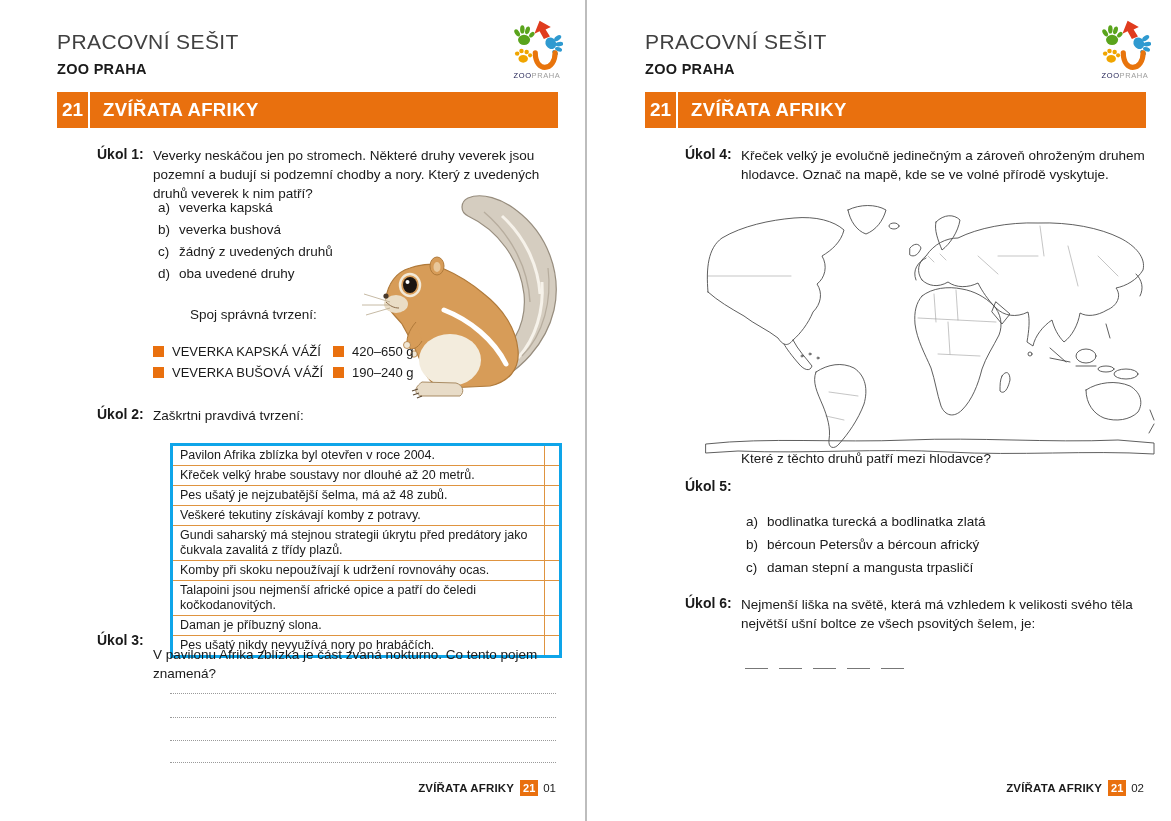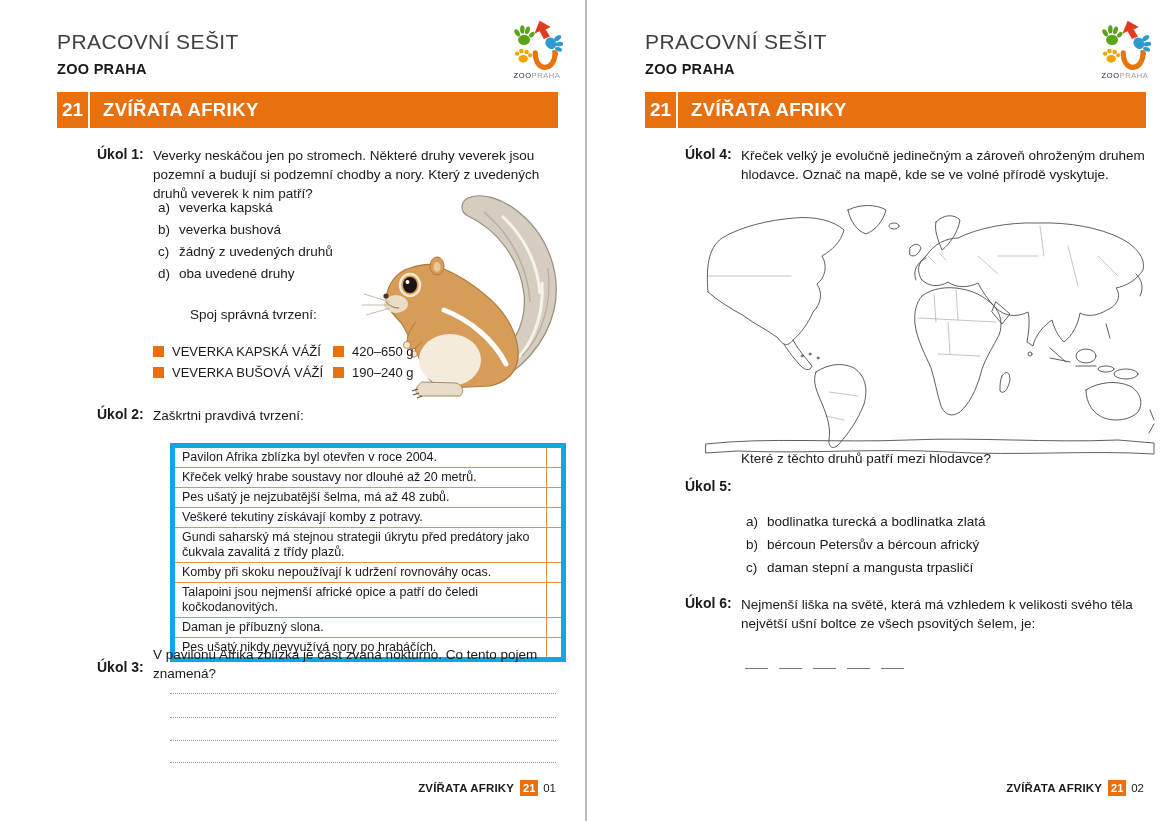--- a/index.html
+++ b/index.html
@@ -32,21 +32,21 @@
   .tlabel{position:absolute;left:97px;font-weight:bold;font-size:14px;white-space:nowrap;}
   .ttext{position:absolute;left:153px;width:418px;font-size:13.5px;line-height:19px;}
   .opt{position:absolute;left:158px;font-size:13.5px;white-space:nowrap;}
   .opt .letter{display:inline-block;width:21px;}
 
   .match-head{position:absolute;left:153px;font-size:13.5px;margin-left:37px;}
   .match-row{position:absolute;font-size:13px;display:flex;align-items:center;white-space:nowrap;}
   .sq{width:11px;height:11px;background:#E9700E;margin-right:8px;flex:none;}
 
   
-  .tbl{position:absolute;left:170px;top:443px;width:386px;border:5px solid #0ea5e9;}
+  .tbl{position:absolute;left:170px;top:443px;width:386px;border:3px solid #0ea5e9;}
   .trow{display:flex;border-bottom:1px solid #DF9440;}
   .trow:last-child{border-bottom:none;}
   .tcell{flex:1;padding:2px 7px 2px 7px;font-size:12.5px;line-height:15px;min-height:15px;
     display:flex;align-items:center;}
   .tcheck{width:14px;border-left:1px solid #DF9440;flex:none;}
 
   .dotline{position:absolute;left:170px;width:386px;height:0;border-bottom:1.5px dotted #9a9a9a;}
 
   .blanks{position:absolute;left:157px;top:668px;display:flex;}
   .blank{width:23px;height:0;border-bottom:1.5px solid #777;margin-right:11px;}
@@ -211,21 +211,21 @@
     <div class="trow">
         <div class="tcell">Daman je příbuzný slona.</div>
         <div class="tcheck"></div>
       </div>
     <div class="trow">
         <div class="tcell">Pes ušatý nikdy nevyužívá nory po hrabáčích.</div>
         <div class="tcheck"></div>
       </div>
   </div>
 
-  <div class="tlabel" style="top:659px">Úkol 3:</div>
+  <div class="tlabel" style="top:632px">Úkol 3:</div>
   <div class="ttext" style="top:645px">V pavilonu Afrika zblízka je část zvaná nokturno. Co tento pojem znamená?</div>
   <div class="dotline" style="top:693px"></div>
   <div class="dotline" style="top:717px"></div>
   <div class="dotline" style="top:740px"></div>
   <div class="dotline" style="top:762px"></div>
 
   <div class="footer">
     <span class="f-title">ZVÍŘATA AFRIKY</span>
     <span class="f-num">21</span>
     <span>01</span>

